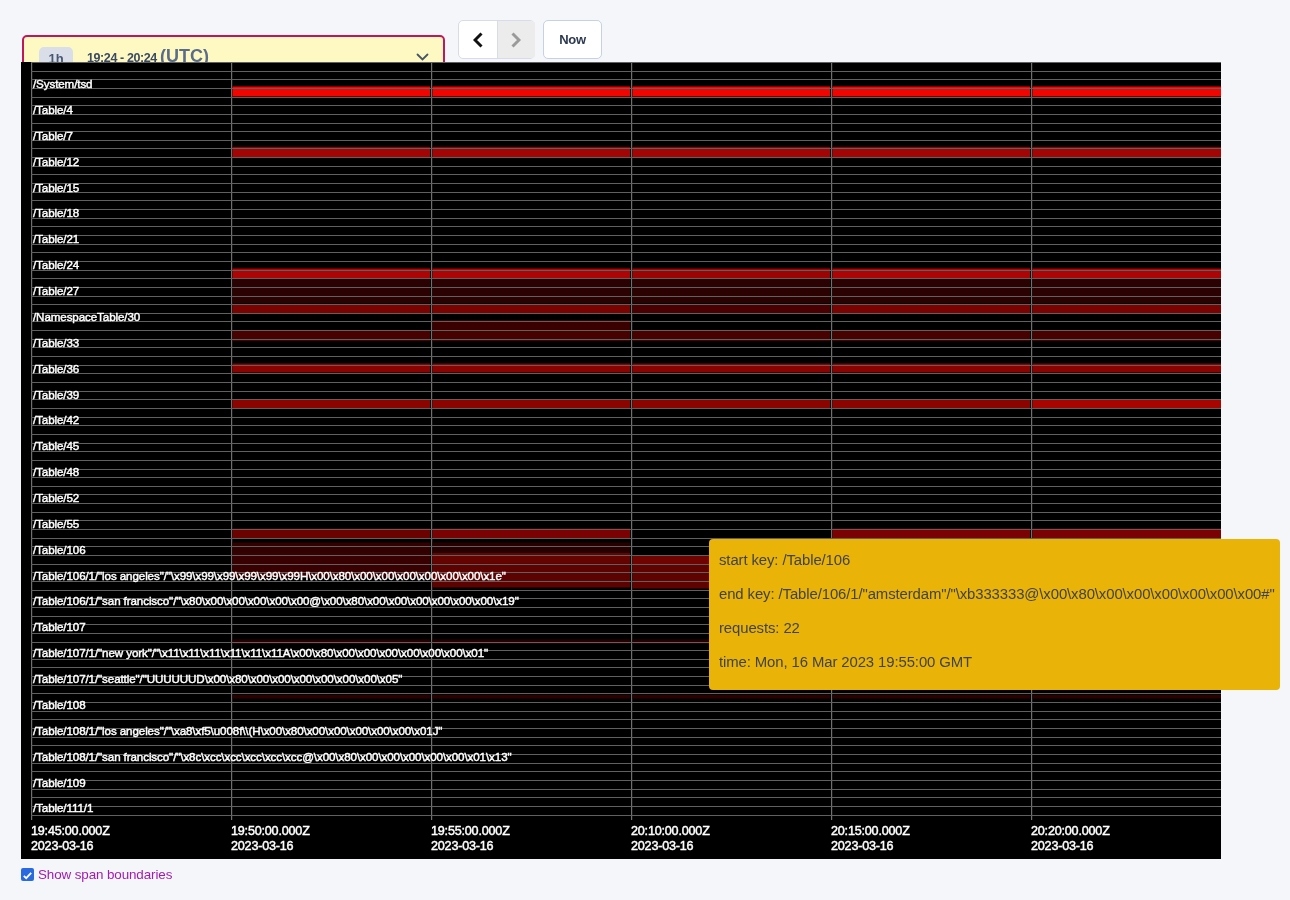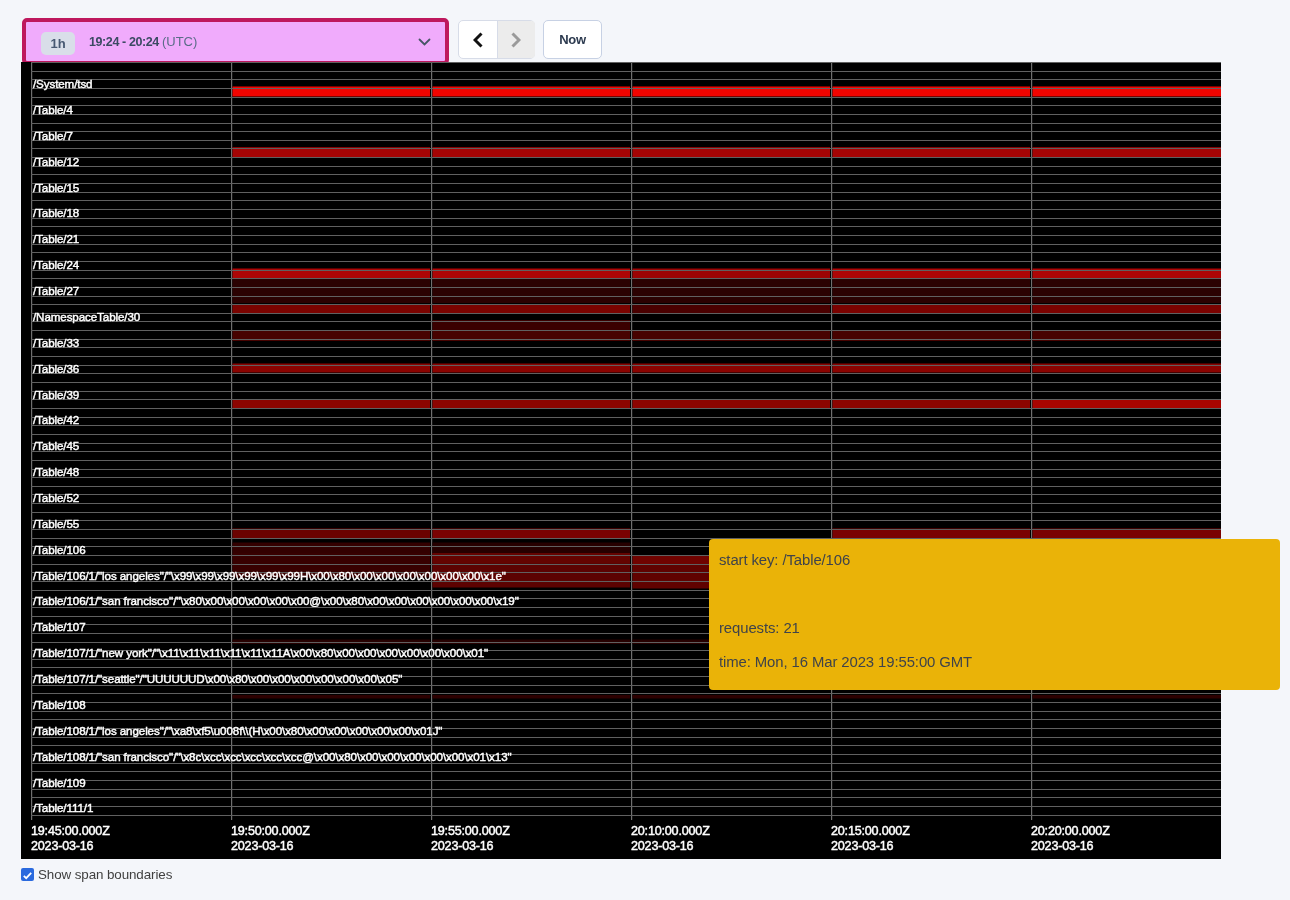--- a/index.html
+++ b/index.html
@@ -1,40 +1,40 @@
 <!DOCTYPE html>
 <html><head><meta charset="utf-8"><style>
 html,body{margin:0;padding:0;background:#f4f6fa;width:1290px;height:900px;
 font-family:"Liberation Sans",sans-serif;position:relative;overflow:hidden}
 .abs{position:absolute}
 #cv{position:absolute;left:21px;top:62px;will-change:transform}
 .rl{font-family:"Liberation Sans",sans-serif;font-size:11.6px;fill:#fff;stroke:#fff;stroke-width:0.45px;letter-spacing:-0.1px}
 .tl{font-family:"Liberation Sans",sans-serif;font-size:12.6px;fill:#fff;stroke:#fff;stroke-width:0.45px;letter-spacing:-0.2px}
-#selector{left:22px;top:18px;width:419px;height:39px;background:#f0abfc;
-border:4px solid #be185d;border-radius:5px}
+#selector{left:22px;top:35px;width:419px;height:39px;background:#fef9c3;
+border:2px solid #be185d;border-radius:5px}
 #badge1h{position:absolute;left:15px;top:10px;width:34px;height:23px;background:#d9dee9;
 border-radius:5px;color:#475872;font-size:13px;font-weight:bold;text-align:center;line-height:23px}
 #trange{position:absolute;left:63px;top:0;height:39px;line-height:39px;font-size:12.5px;
 font-weight:bold;color:#3b4a63;letter-spacing:-0.4px;white-space:pre}
-#trange .utc{color:#5a6c88;font-weight:400;font-size:13px;letter-spacing:0}
+#trange .utc{color:#5a6c88;font-weight:700;font-size:18px;letter-spacing:0}
 #selchev{position:absolute;right:14px;top:16px}
 #navgrp{left:458px;top:20px;width:77px;height:39px;border:1px solid #d7dce8;
 border-radius:5px;background:#fff;box-sizing:border-box}
 #navgrp .b2{position:absolute;left:38px;top:0;width:37px;height:37px;background:#ececec;
 border-left:1px solid #d7dce8;border-radius:0 4px 4px 0}
 #navgrp svg{position:absolute;top:11px}
 #nowbtn{left:543px;top:20px;width:59px;height:39px;border:1px solid #c7d1e4;border-radius:5px;
 background:#fff;box-sizing:border-box;color:#2c3a4f;font-size:13px;font-weight:bold;letter-spacing:-0.3px;
 text-align:center;line-height:37px}
 #tooltip{left:709px;top:539px;width:571px;height:151px;background:#eab308;border-radius:4px;
 color:#3f434a;font-size:14.9px;letter-spacing:-0.1px}
 #tooltip div{position:absolute;left:10px;white-space:pre}
 #cbrow{left:21px;top:867px;height:16px}
 #cb{position:absolute;left:0;top:1px;width:13px;height:13px;background:#2a6ade;border-radius:2px}
-#cblab{position:absolute;left:17px;top:0;font-size:13.4px;color:#404040;letter-spacing:-0.1px;white-space:pre}
+#cblab{position:absolute;left:17px;top:0;font-size:13.4px;color:#a21caf;letter-spacing:-0.1px;white-space:pre}
 </style></head><body>
 <div class="abs" id="selector">
   <div id="badge1h">1h</div>
   <div id="trange">19:24 - 20:24 <span class="utc">(UTC)</span></div>
   <svg id="selchev" width="13" height="8" viewBox="0 0 13 8">
       <path d="M1.5 1.5L6.5 6.5L11.5 1.5" stroke="#475566" stroke-width="1.8" fill="none" stroke-linecap="round"></path>
     </svg>
 </div>
 <div class="abs" id="navgrp">
   <svg style="left:14px" width="10" height="16" viewBox="0 0 10 16">
@@ -154,20 +154,21 @@
     <text x="410" y="788" class="tl">2023-03-16</text>
     <text x="610" y="773" class="tl">20:10:00.000Z</text>
     <text x="610" y="788" class="tl">2023-03-16</text>
     <text x="810" y="773" class="tl">20:15:00.000Z</text>
     <text x="810" y="788" class="tl">2023-03-16</text>
     <text x="1010" y="773" class="tl">20:20:00.000Z</text>
     <text x="1010" y="788" class="tl">2023-03-16</text>
   </svg>
 <div class="abs" id="tooltip">
   <div style="top:13px">start key: /Table/106</div>
-  <div style="top:81px">requests: 21</div>
+  <div style="top:47px">end key: /Table/106/1/"amsterdam"/"\xb333333@\x00\x80\x00\x00\x00\x00\x00\x00#"</div>
+  <div style="top:81px">requests: 22</div>
   <div style="top:115px">time: Mon, 16 Mar 2023 19:55:00 GMT</div>
 </div>
 <div class="abs" id="cbrow">
   <div id="cb"><svg width="13" height="13" viewBox="0 0 13 13">
         <path d="M2.8 6.8L5.2 9.2L10.2 3.8" stroke="#fff" stroke-width="1.8" fill="none"></path>
       </svg></div>
   <div id="cblab">Show span boundaries</div>
 </div>
 </body></html>

